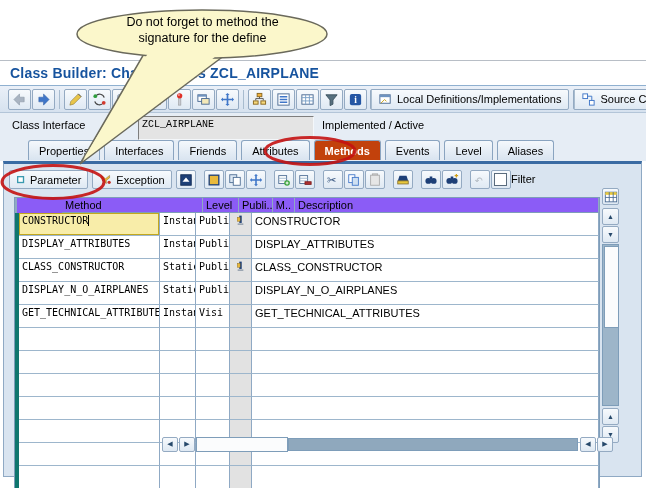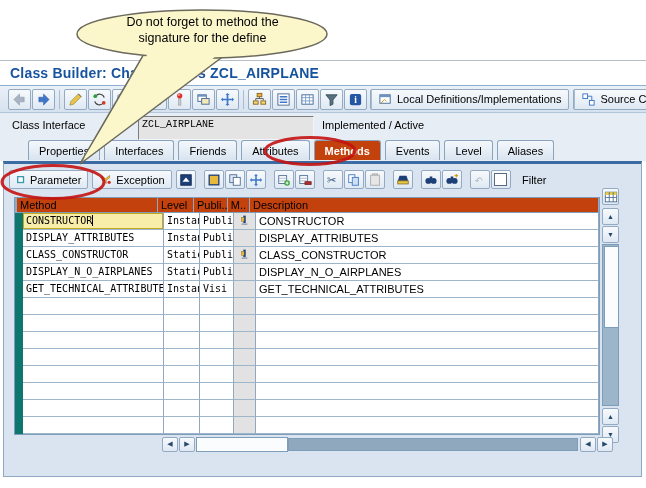--- a/index.html
+++ b/index.html
@@ -40,26 +40,26 @@
   .panel{left:3px;top:161px;width:639px;height:316px;box-sizing:border-box;background:#d9e4f0;
       border:1px solid #8fa9c4;border-top:3px solid #3a6ba3;}
   .inner-toolbar{left:5px;top:6px;height:22px;display:flex;align-items:flex-start;white-space:nowrap;}
   .mt-text-btn{height:19px;background:linear-gradient(#f7fafd,#dfe9f3);border:1px solid #94aac2;border-radius:2px;
       display:inline-flex;align-items:center;gap:4px;padding:0 6px;margin-right:4px;
       font-family:"Liberation Sans",sans-serif;font-size:11px;}
   .mt-btn{width:20px;height:19px;margin-right:1px;background:linear-gradient(#f7fafd,#dfe9f3);
       border:1px solid #94aac2;border-radius:2px;padding:0;display:inline-flex;align-items:center;justify-content:center;}
   .mt-btn svg{width:14px;height:14px;}
   .mt-gap{display:inline-block;width:7px;}
-  .filter-wrap{left:490px;top:9px;display:flex;align-items:center;gap:15px;}
+  .filter-wrap{left:490px;top:9px;display:flex;gap:4px;}
   .cb{width:11px;height:11px;background:#fff;border:1px solid #5a6b7d;display:inline-block;}
   
   .table{left:10px;top:33px;width:586px;box-sizing:border-box;border:1px solid #7e9db9;background:#fff;}
-  .t-row{display:flex;height:17px;border-left:8px solid #0f766e;box-sizing:border-box;}
-  .t-head{display:flex;height:15px;border-left:2px solid #8fa9c4;background:#c2410c;box-sizing:border-box;}
+  .t-row{display:flex;height:23px;border-left:4px solid #0f766e;box-sizing:border-box;}
+  .t-head{display:flex;height:15px;border-left:2px solid #8fa9c4;background:#8b5cf6;box-sizing:border-box;padding-left:45px;}
   .hc,.tc{box-sizing:border-box;border-right:1px solid #8fa9c4;overflow:hidden;white-space:nowrap;padding-left:3px;}
   .hc{font-size:11px;line-height:15px;border-bottom:1px solid #7e9db9;}
   .tc{font-family:"DejaVu Sans Mono",monospace;font-size:10px;line-height:16px;border-bottom:1px solid #9db6cc;background:#fff;}
   .tc.desc{font-family:"Liberation Sans",sans-serif;font-size:11px;}
   .c0{width:141px;}.c1{width:36px;}.c2{width:34px;}.c3{width:22px;padding:0;text-align:center;}.c4{flex:1;}
   .tc.c3{background:#e2e2e2;}
   .tc.c3 svg{width:13px;height:13px;margin-top:1px;}
   .tc.focused{background:#f8eda9;box-shadow:inset 0 0 0 1px #c3a81f;}
   .caret{display:inline-block;width:1px;height:11px;background:#000;vertical-align:-2px;}
   

